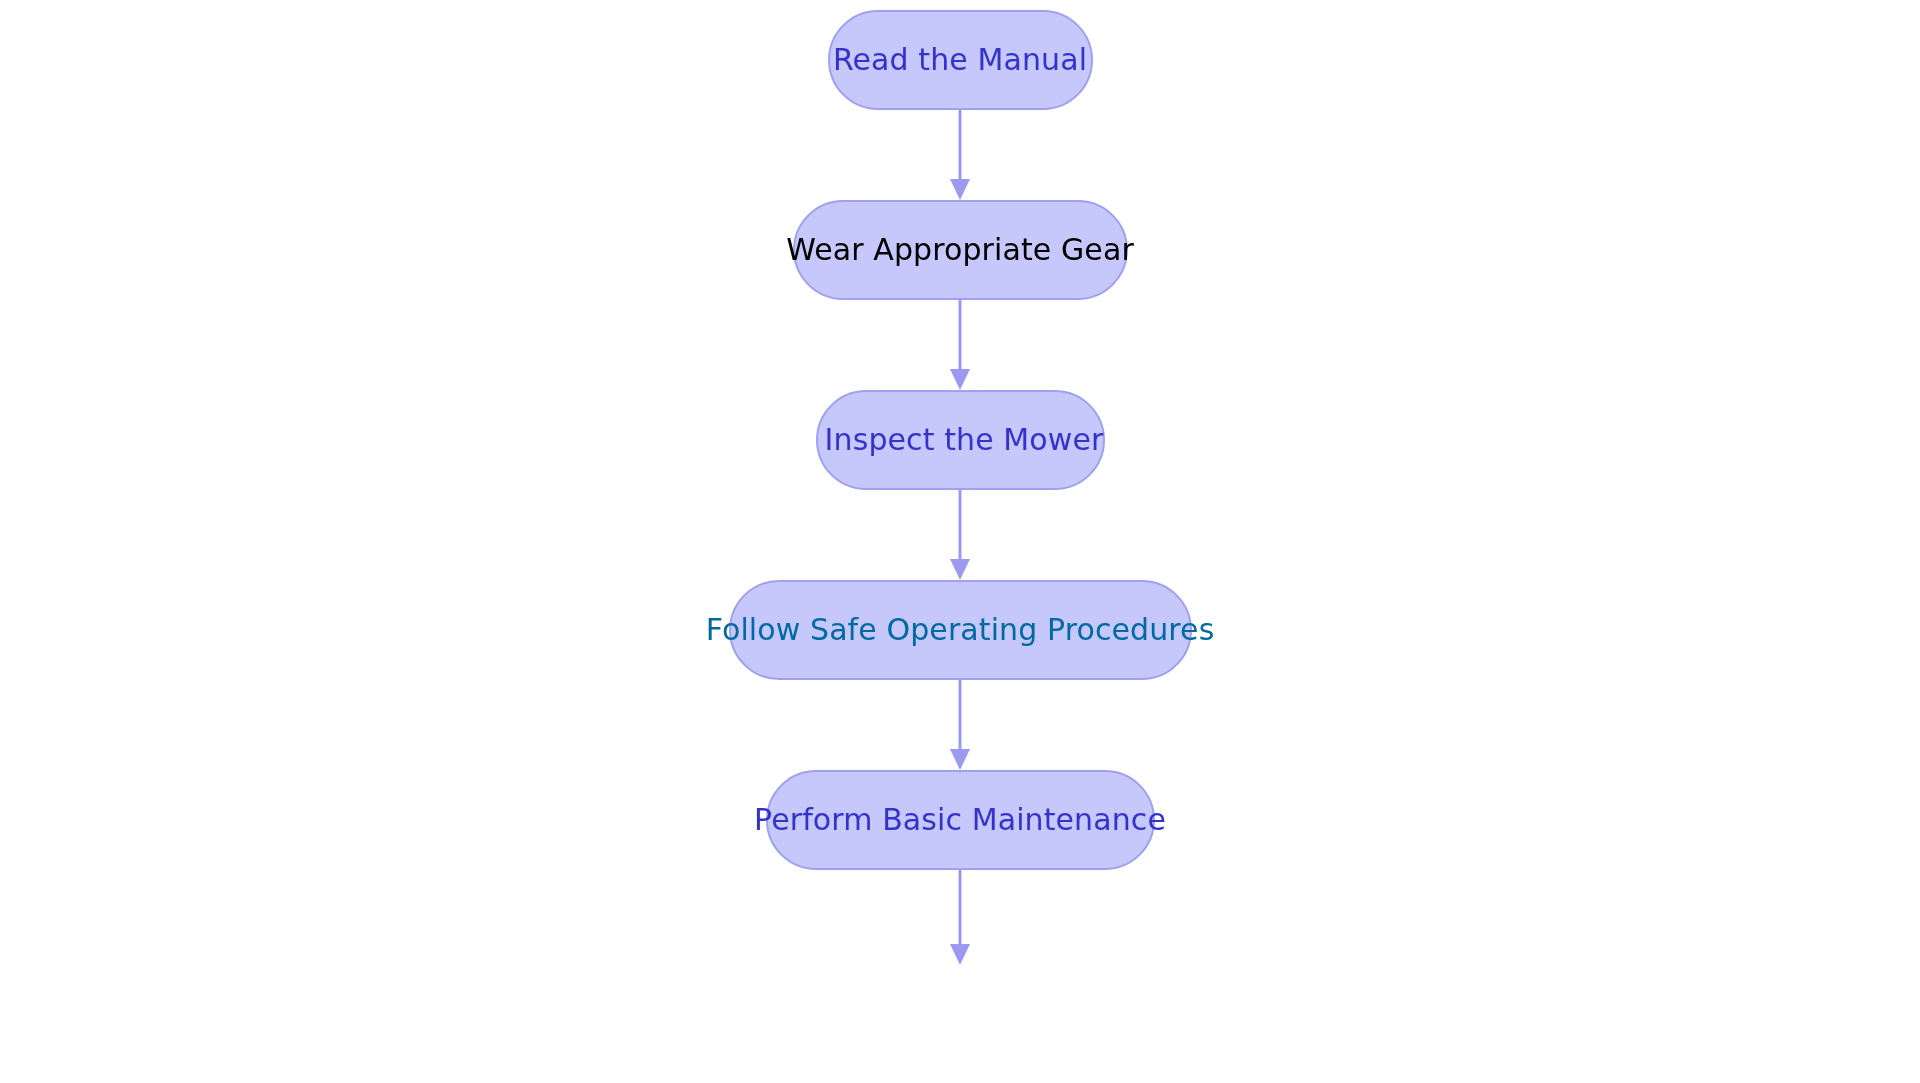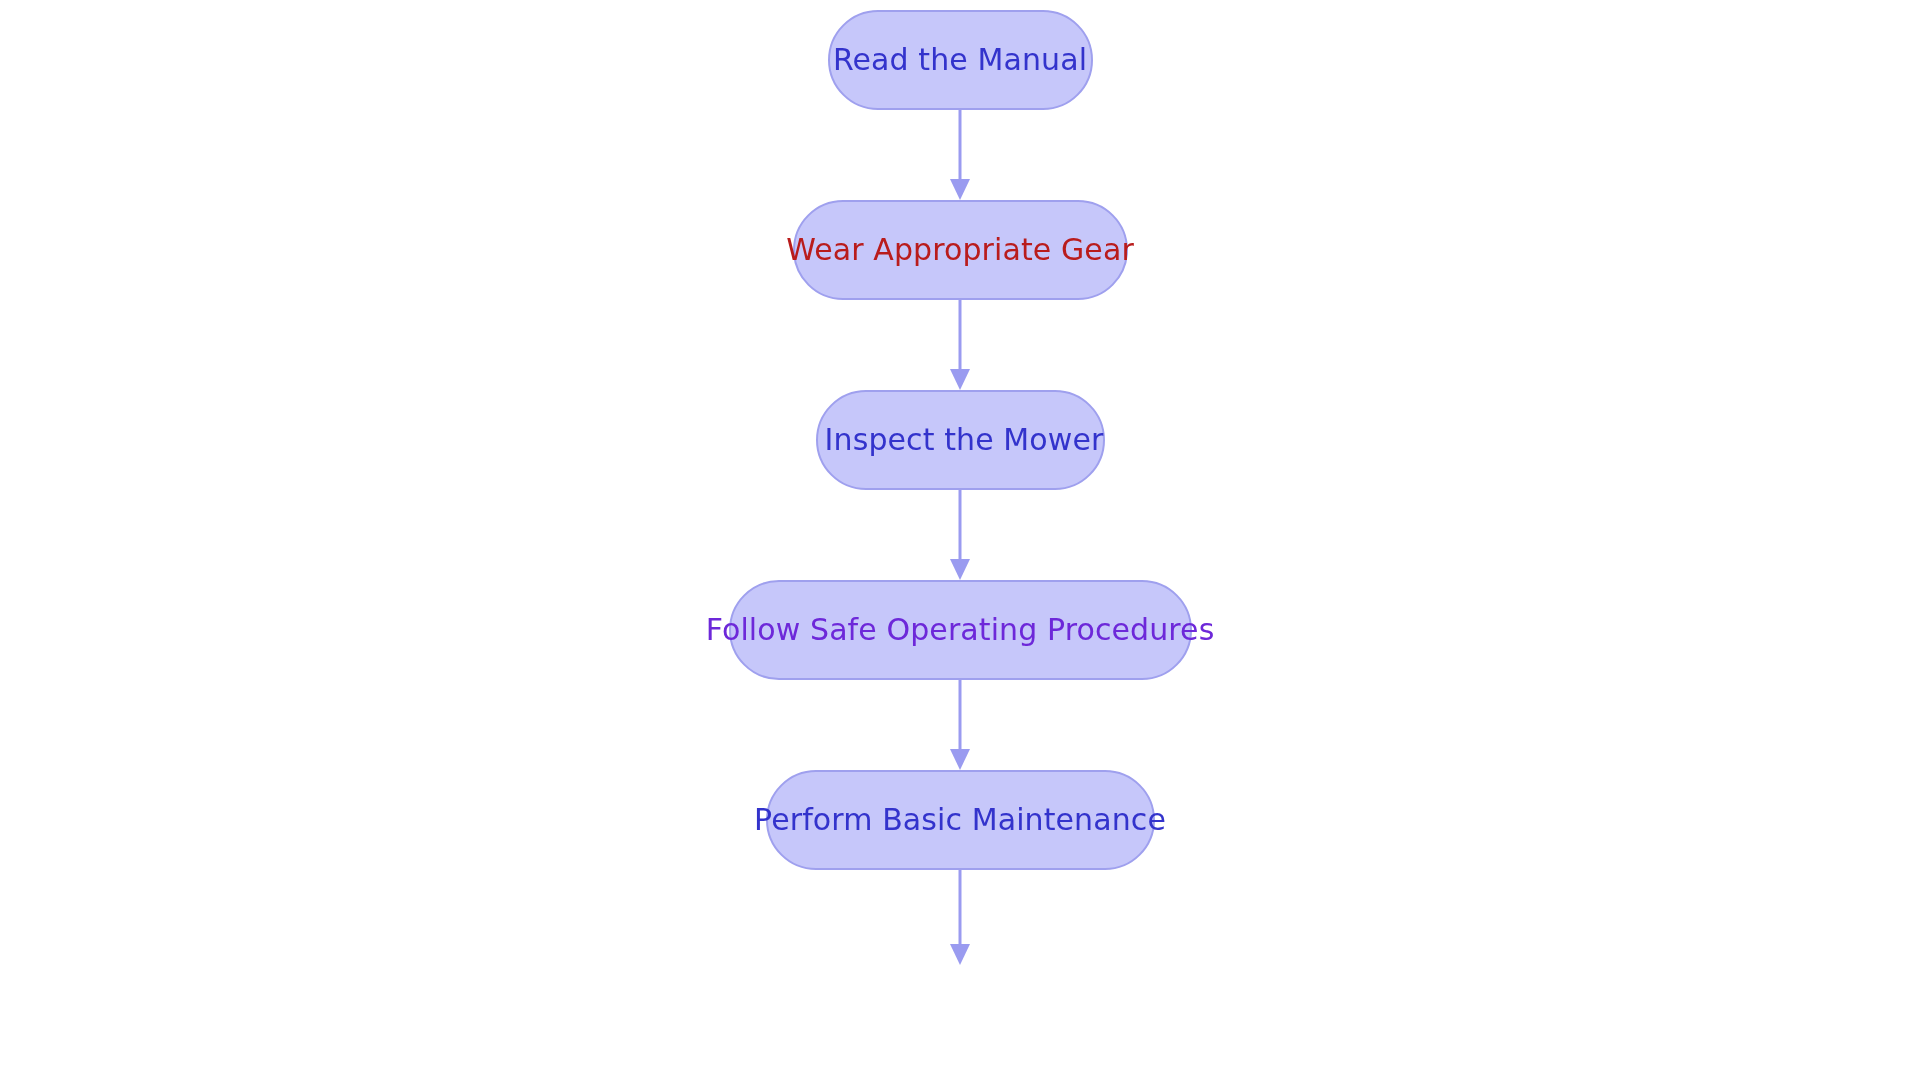--- a/index.html
+++ b/index.html
@@ -77,21 +77,21 @@
     </div>
 
     <div class="connector">
       <svg width="22" height="90" viewBox="0 0 22 90">
         <line x1="11" y1="0" x2="11" y2="72" stroke="#9a9bf0" stroke-width="3"></line>
         <polygon points="11,90 1,69 21,69" fill="#9a9bf0"></polygon>
       </svg>
     </div>
 
     <div class="node" style="width: 335px; background: rgb(198, 199, 250); border-color: rgb(159, 160, 238);">
-      <span class="node-label" style="color: #b91c1c; text-align: center;">Wear Appropriate Gear</span>
+      <span class="node-label" style="color: #000000; text-align: center;">Wear Appropriate Gear</span>
     </div>
 
     <div class="connector">
       <svg width="22" height="90" viewBox="0 0 22 90">
         <line x1="11" y1="0" x2="11" y2="72" stroke="#9a9bf0" stroke-width="3"></line>
         <polygon points="11,90 1,69 21,69" fill="#9a9bf0"></polygon>
       </svg>
     </div>
 
     <div class="node" style="width: 289px; background: rgb(198, 199, 250); border-color: rgb(159, 160, 238);">
@@ -99,21 +99,21 @@
     </div>
 
     <div class="connector">
       <svg width="22" height="90" viewBox="0 0 22 90">
         <line x1="11" y1="0" x2="11" y2="72" stroke="#9a9bf0" stroke-width="3"></line>
         <polygon points="11,90 1,69 21,69" fill="#9a9bf0"></polygon>
       </svg>
     </div>
 
     <div class="node" style="width: 463px; background: rgb(198, 199, 250); border-color: rgb(159, 160, 238);">
-      <span class="node-label" style="color: #6d28d9;">Follow Safe Operating Procedures</span>
+      <span class="node-label" style="color: #0369a1;">Follow Safe Operating Procedures</span>
     </div>
 
     <div class="connector">
       <svg width="22" height="90" viewBox="0 0 22 90">
         <line x1="11" y1="0" x2="11" y2="72" stroke="#9a9bf0" stroke-width="3"></line>
         <polygon points="11,90 1,69 21,69" fill="#9a9bf0"></polygon>
       </svg>
     </div>
 
     <div class="node" style="width: 389px; background: rgb(198, 199, 250); border-color: rgb(159, 160, 238); text-align: center;">

